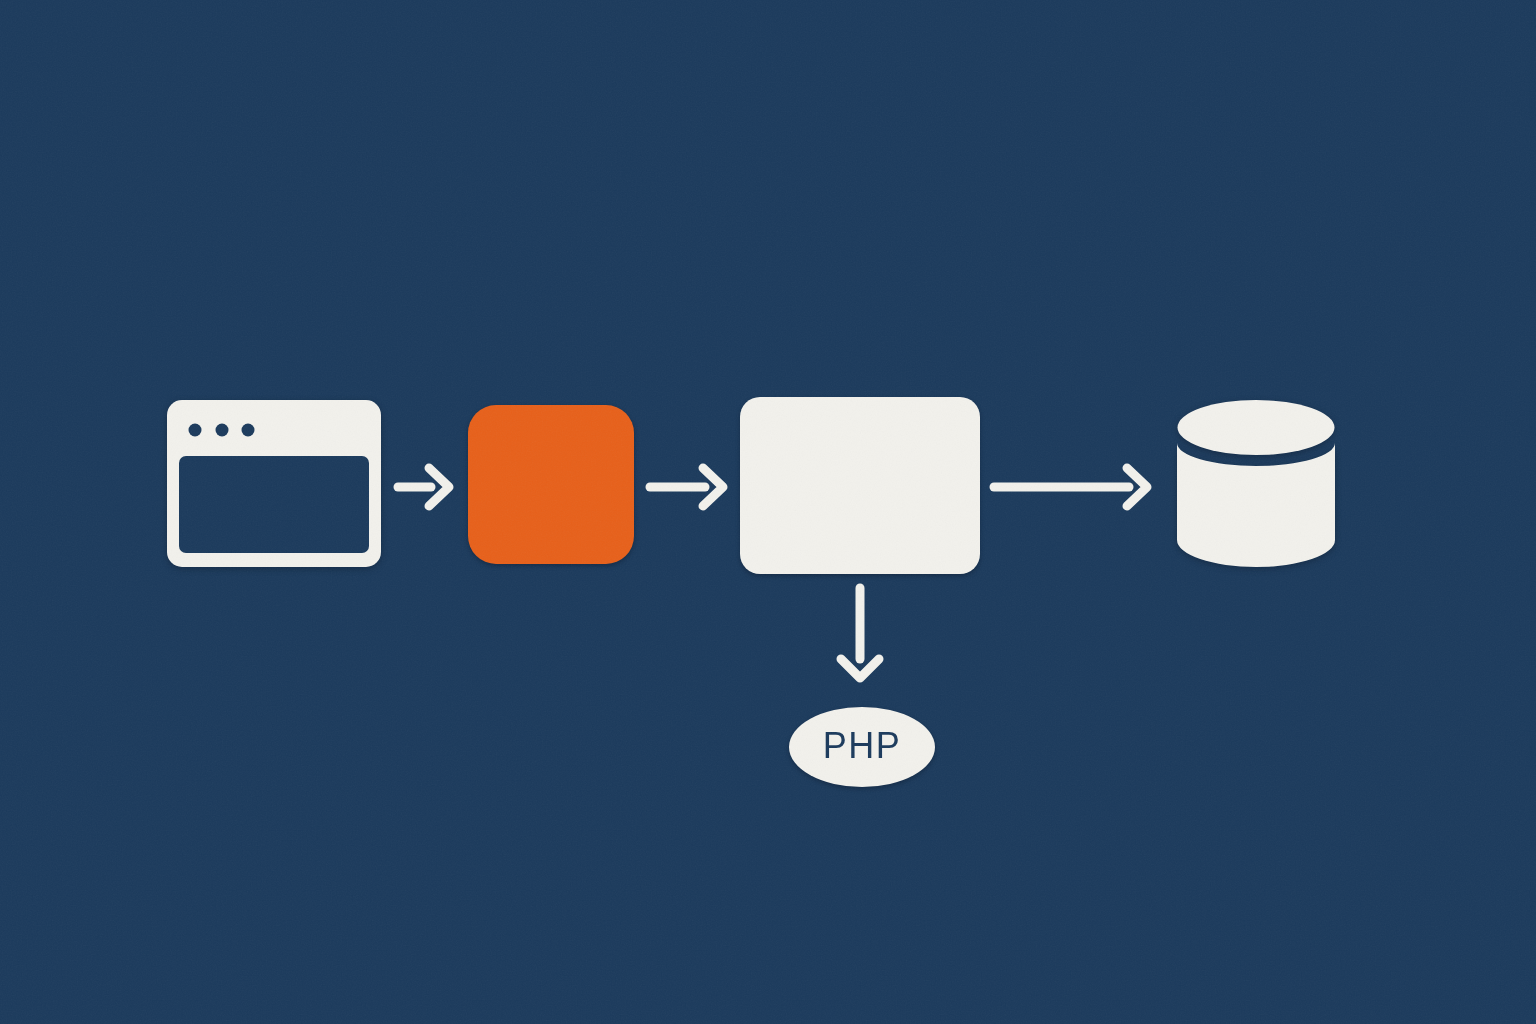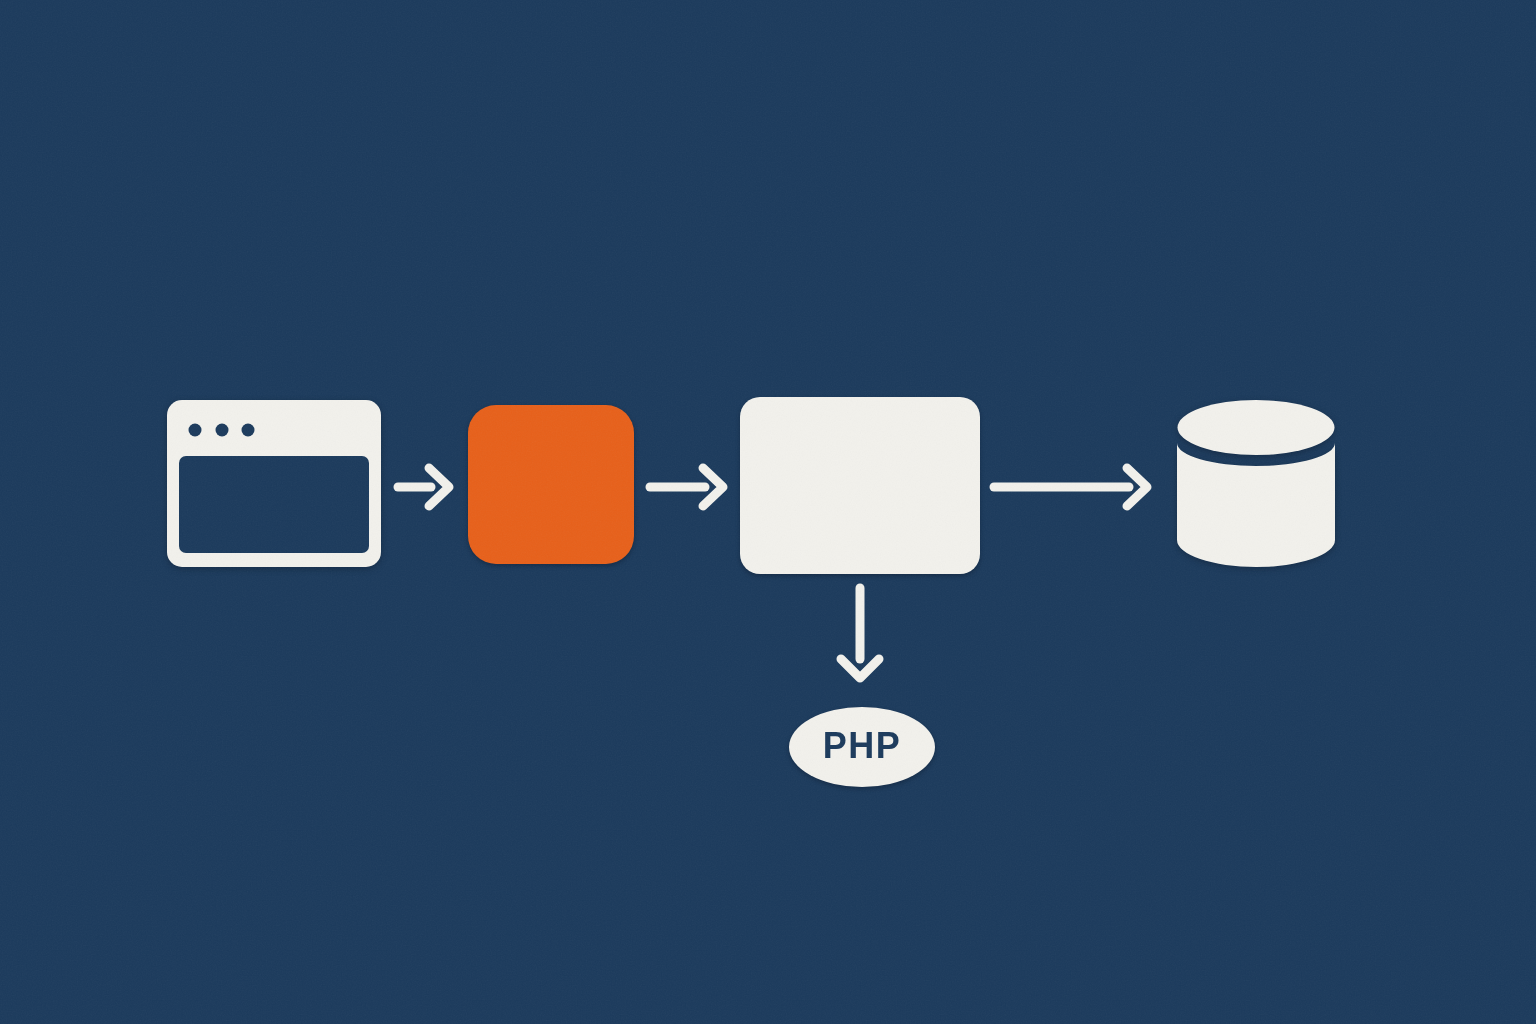--- a/index.html
+++ b/index.html
@@ -35,21 +35,21 @@
   }
   .php-badge{
     left:789px;top:707px;width:146px;height:80px;
     background:var(--foreground);
     border-radius:50%;
     display:flex;align-items:center;justify-content:center;
     box-shadow:0 2px 4px rgba(5,15,30,0.35);
   }
   .php-badge span{
     color:var(--badge-text);
-    font-weight:bold;
+    font-weight:normal;
     font-size:36px;
     letter-spacing:1.5px;
     line-height:1;
     transform:translateY(-1px);
   }
   .arrow{stroke:var(--foreground);stroke-width:9;fill:none;stroke-linecap:round;stroke-linejoin:round;}
   .noise{
     position:absolute;left:0;top:0;width:1536px;height:1024px;
     opacity:0.05;pointer-events:none;
   }

